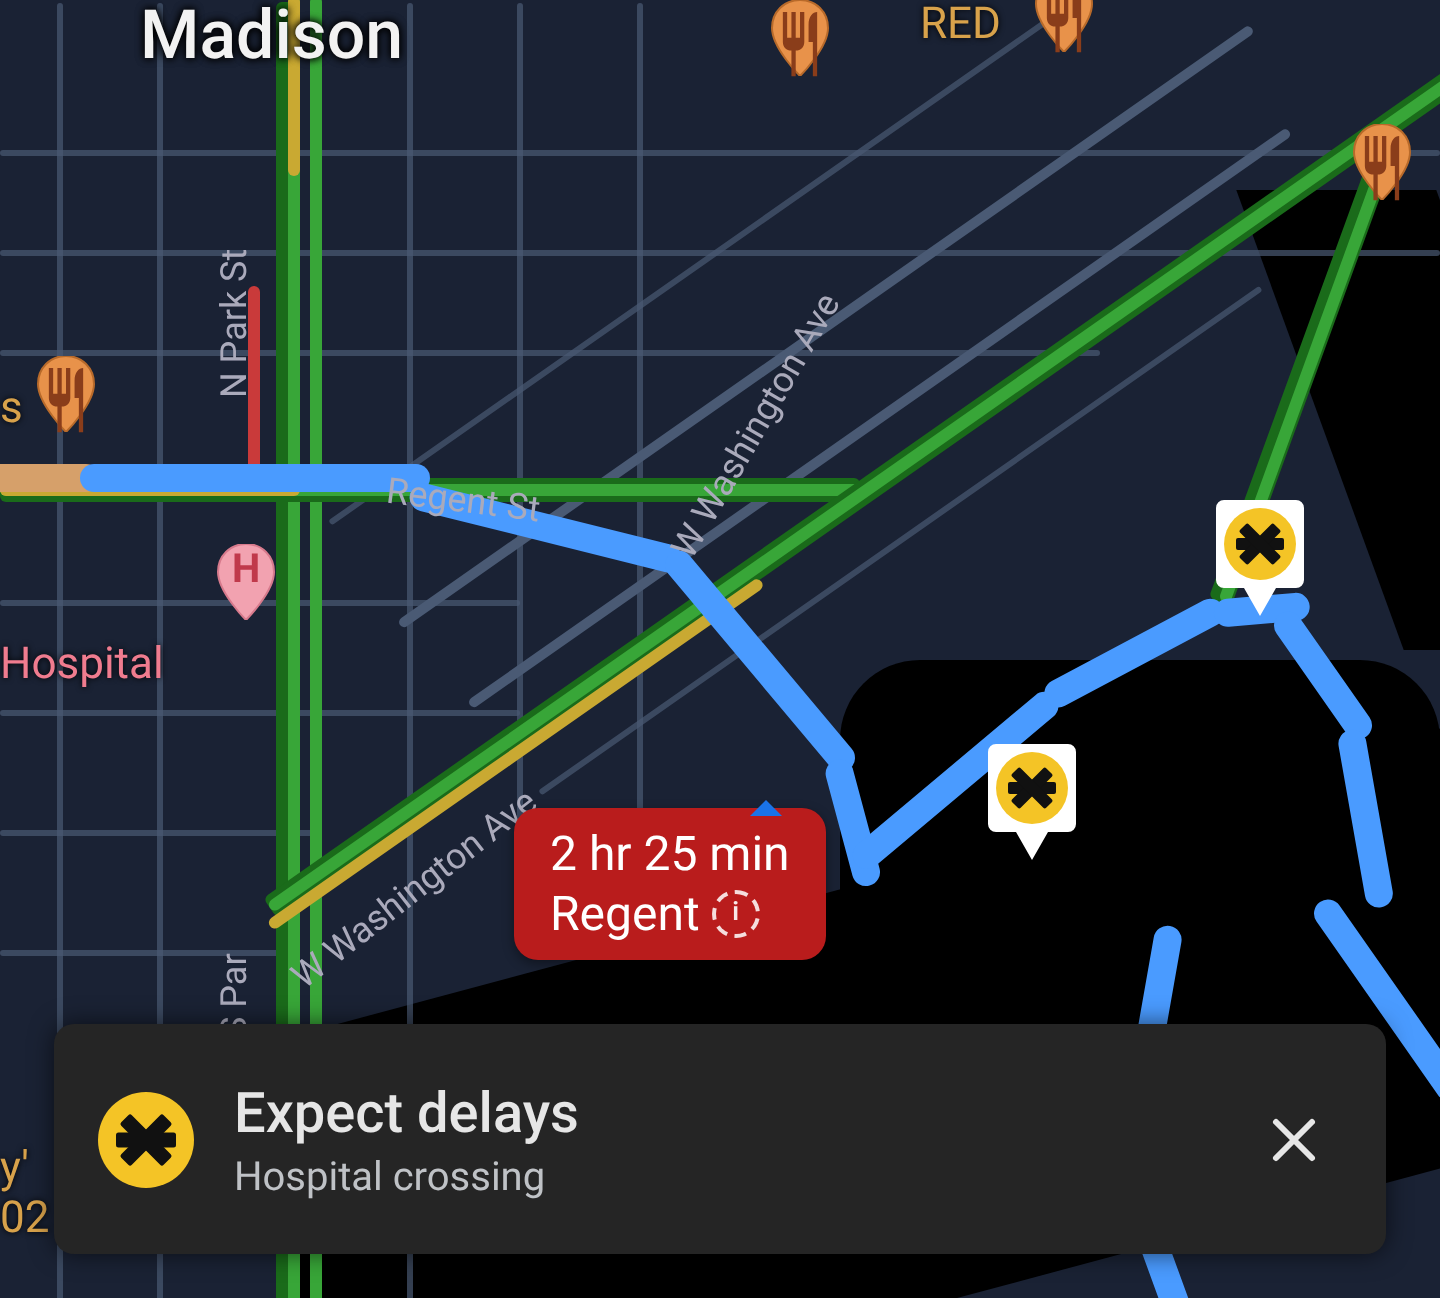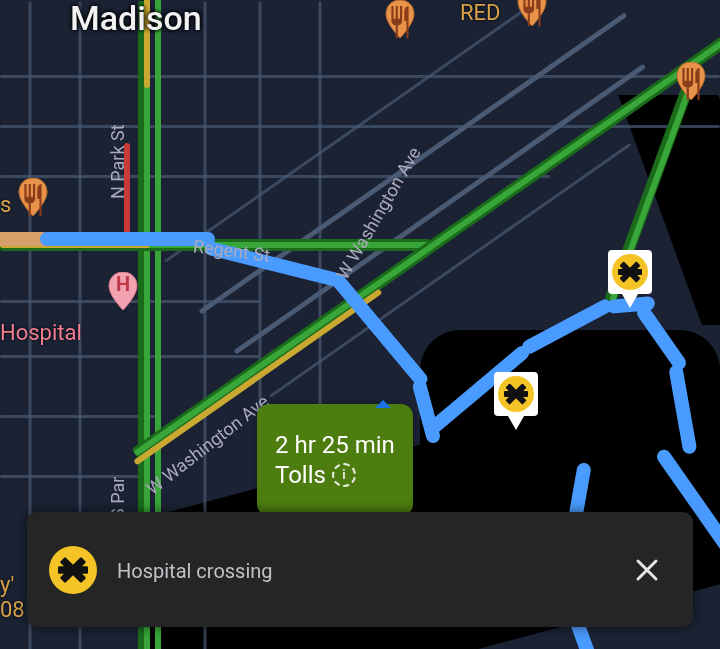--- a/index.html
+++ b/index.html
@@ -133,24 +133,24 @@
     justify-content: center;
   }
   .rr-callout .medal svg {
     width: 24px;
     height: 24px;
     display: block;
   }
 
   .eta-bubble {
     position: absolute;
-    background: #4d7c0f;
+    background: #b91c1c;
     color: #ffffff;
     border-radius: 12px;
-    padding: 26px 18px;
+    padding: 8px 18px;
     font-size: 24px;
     line-height: 1.25;
     box-shadow: 0 2px 6px rgba(0,0,0,0.4);
   }
   .eta-bubble::after {
     content: "";
     position: absolute;
     top: -12px;
     right: 22px;
     border: 8px solid transparent;
@@ -317,21 +317,21 @@
 
   <div class="map-label rot" style="left:128px; top:178px; transform:rotate(-90deg);">N Park St</div>
   <div class="map-label" style="left:193px; top:240px; transform:rotate(7deg);">Regent St</div>
   <div class="map-label rot" style="left:155px; top:478px; transform:rotate(-38deg);">W Washington Ave</div>
   <div class="map-label rot" style="left:350px; top:262px; transform:rotate(-60deg);">W Washington Ave</div>
   <div class="map-label rot" style="left:128px; top:498px; transform:rotate(-90deg);">S Par</div>
 
   <div class="poi-label" style="left:460px; top:0px;">RED</div>
   <div class="poi-label pink" style="left:0px;  top:280px;margin-top:40px;">Hospital</div>
   <div class="poi-label" style="left:0px;  top:572px;">y'</div>
-  <div class="poi-label" style="left:0px;  top:597px; color:#d8a24b;">08</div>
+  <div class="poi-label" style="left:0px;  top:597px; color:#d8a24b;">02</div>
   <div class="poi-label" style="left:0px;  top:192px;">s</div>
 
   <div class="poi-pin orange" style="left:385px; top:0px;">
     <svg>
         <use href="#pin-shape" fill="#e8924a" stroke="#b86a2a" stroke-width="1"></use>
       </svg>
     <span class="glyph">
         <svg width="16" height="16" viewBox="0 0 14 16" fill="#8a3d1a">
           <use href="#fork-knife"></use>
         </svg>
@@ -392,32 +392,33 @@
     <div class="medal">
         <svg viewBox="0 0 24 24" fill="#111">
           <use href="#rr-glyph"></use>
         </svg>
       </div>
   </div>
 
   <div class="eta-bubble" style="left:257px; top:404px;">
     <div>2 hr 25 min</div>
     <div class="line2">
-      <span>Tolls</span>
+      <span>Regent</span>
       <span class="info-ic">i</span>
     </div>
   </div>
 
   <div class="alert-card" style="left:27px; top:512px; width:666px; height:115px;">
     <div class="medal">
       <svg viewBox="0 0 24 24" fill="#111">
           <use href="#rr-glyph"></use>
         </svg>
     </div>
     <div class="txt">
+      <div class="title">Expect delays</div>
       <div class="sub">Hospital crossing</div>
     </div>
     <div class="close">
       <svg viewBox="0 0 26 26">
           <use href="#x-glyph"></use>
         </svg>
     </div>
   </div>
 
 </div>

